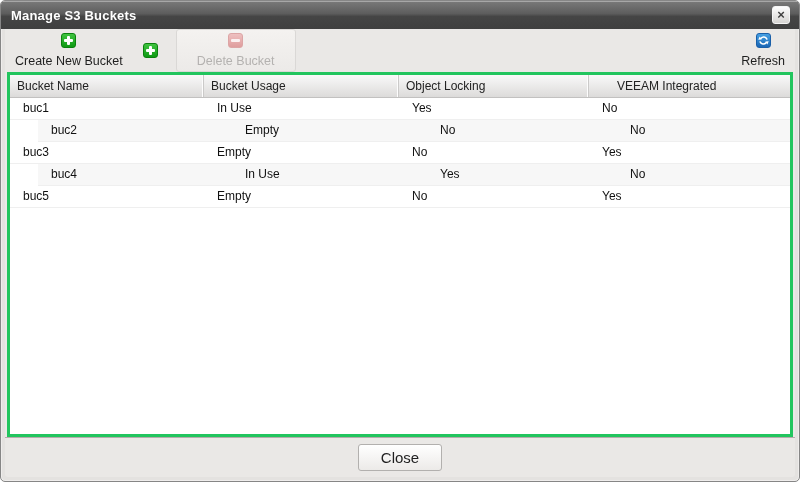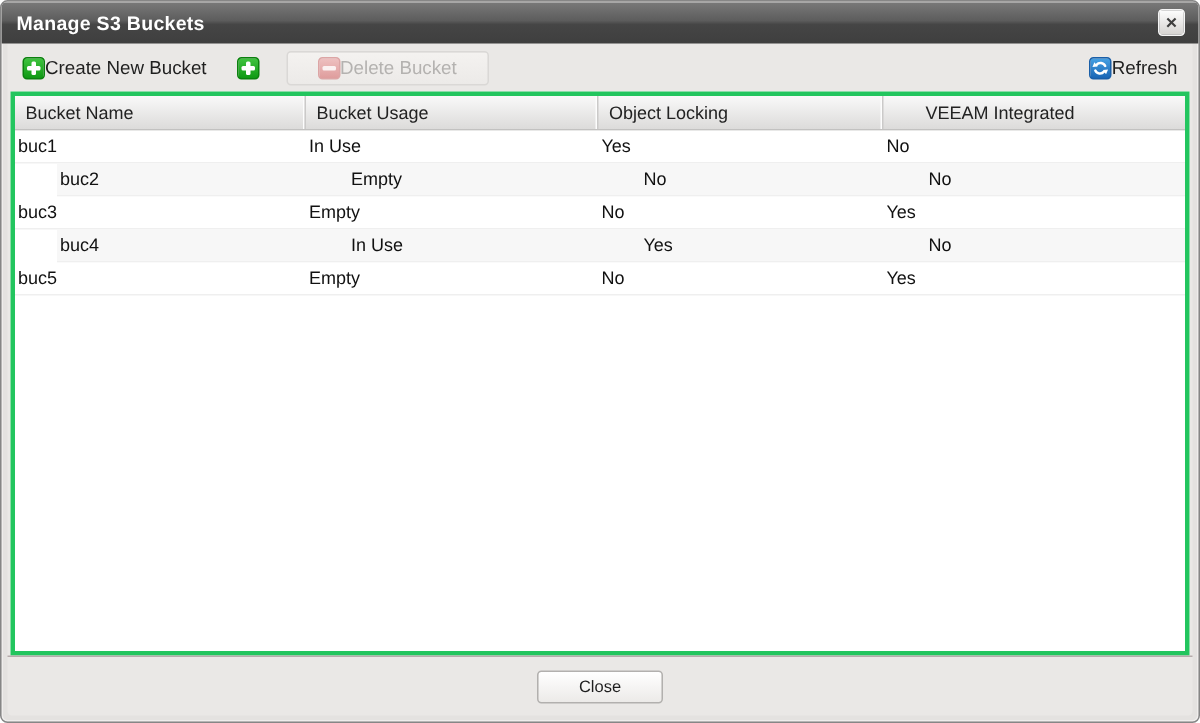--- a/index.html
+++ b/index.html
@@ -31,22 +31,22 @@
 
   
   .body {
     flex:1; margin:0 4px 4px; background:#eae8e6;
     display:flex; flex-direction:column; border-radius:0 0 3px 3px;
   }
 
   
   .toolbar { flex:0 0 32px; display:flex; align-items:center; padding:0 8px; gap:16px; }
   .tb-btn {
-    display:flex; align-items:center; border:none; background:transparent;
-    font-family:inherit; font-size:12.5px; color:#1f1f1f; padding:3px 2px; cursor:pointer;
+    display:flex; align-items:center; gap:6px; border:none; background:transparent;
+    font-family:inherit; font-size:12.5px; color:#1f1f1f; padding:3px 2px; cursor:pointer;flex-direction:column;
   }
   .tb-btn.disabled {
     color:#b4b2b0; border:1px solid #dad8d6; border-radius:3px;
     background:linear-gradient(#f4f2f0,#eceae8); padding:3px 20px; cursor:default;
   }
   .tb-btn.right { margin-left:auto; }
   .sq-icon {
     position:relative; width:15px; height:15px; border-radius:3px; flex:0 0 15px;
     display:flex; align-items:center; justify-content:center;
   }
@@ -78,31 +78,31 @@
     box-shadow:inset -1px 0 0 #fdfdfd; cursor:pointer; white-space:nowrap; overflow:hidden;
   }
   .th:last-child { border-right:none; box-shadow:none;padding-left:28px; }
   .tbody { flex:1; overflow:hidden; }
   .tr {
     display:grid; grid-template-columns:194px 195px 190px 1fr; height:22px;
     border-bottom:1px solid #efefef; background:#ffffff; cursor:default;
   }
   .tr.alt { background:#f7f7f7;margin-left:28px; }
   .td {
-    font-size:12px; color:#111111; line-height:21px; padding-left:2px;
+    font-size:12px; color:#111111; line-height:21px; padding-left:13px;
     white-space:nowrap; overflow:hidden;
   }
 
   
   .footer {
     flex:0 0 40px; border-top:1px solid #b5abab;
     display:flex; align-items:center; justify-content:center;
   }
   .close-footer-btn {
-    min-width:84px; padding:4px 14px; font-family:inherit; font-size:11px; color:#1f1f1f;
+    min-width:84px; padding:4px 14px; font-family:inherit; font-size:15px; color:#1f1f1f;
     background:linear-gradient(#ffffff,#eceae8); border:1px solid #b2b0ae;
     border-radius:3px; cursor:pointer;
   }
 </style>
 </head>
 <body>
 
 <div class="window">
 
   <div class="titlebar">

